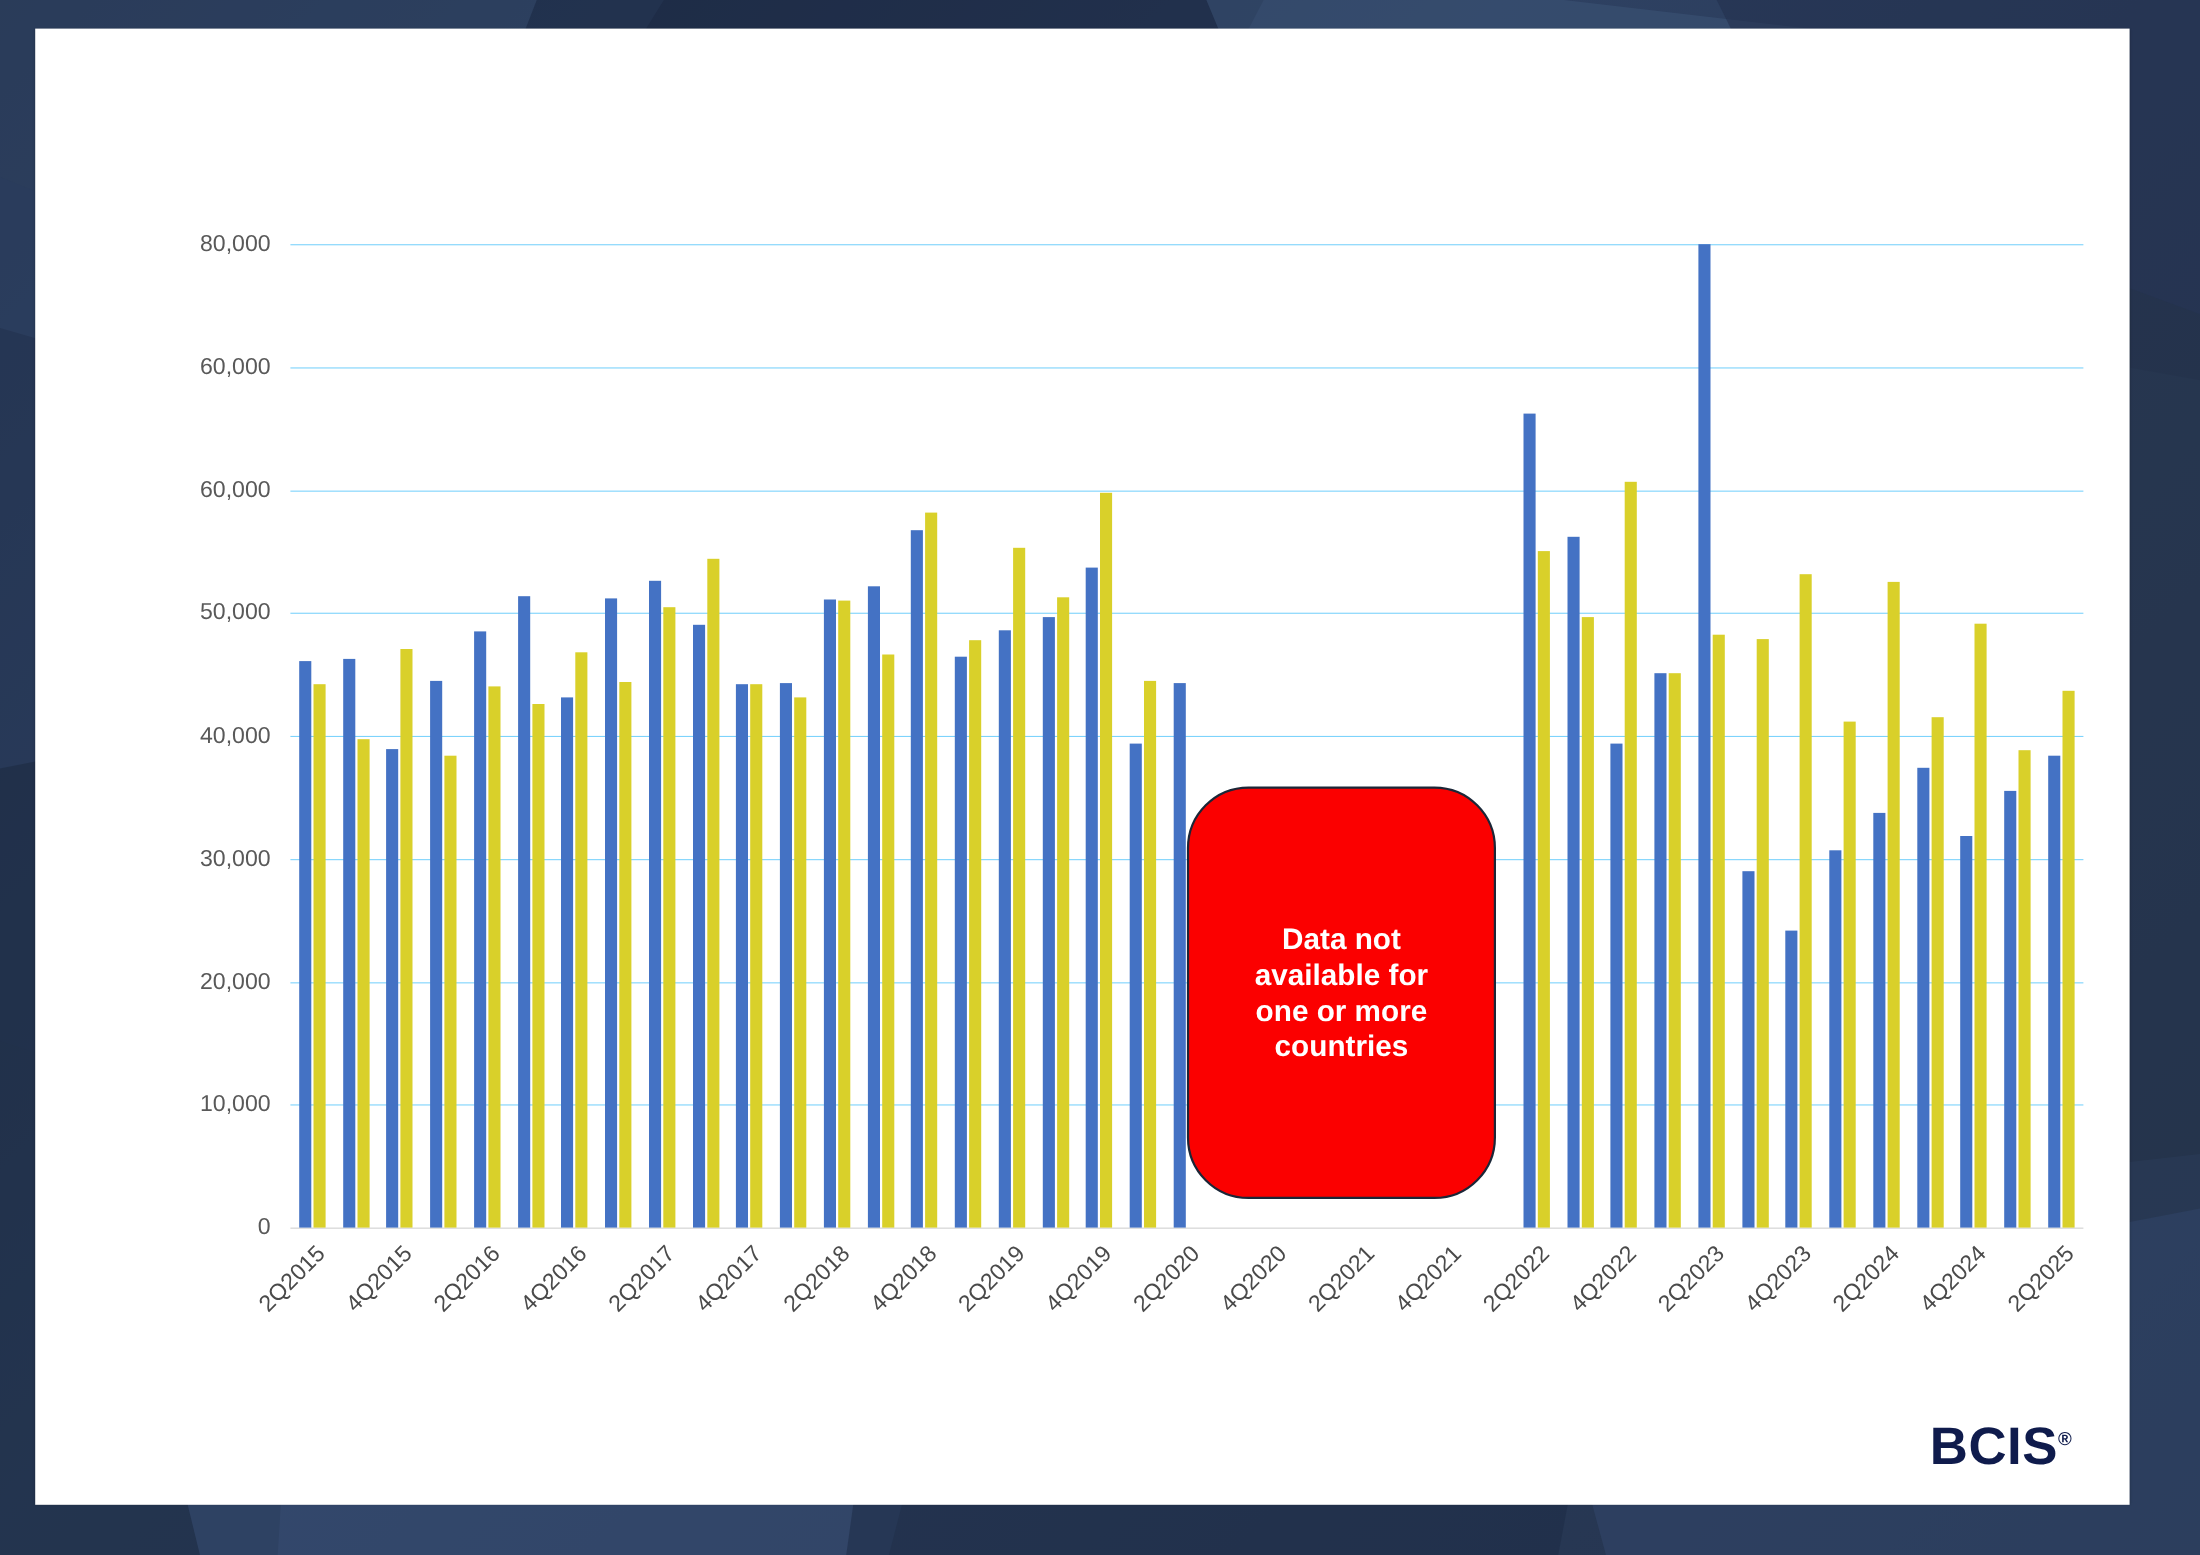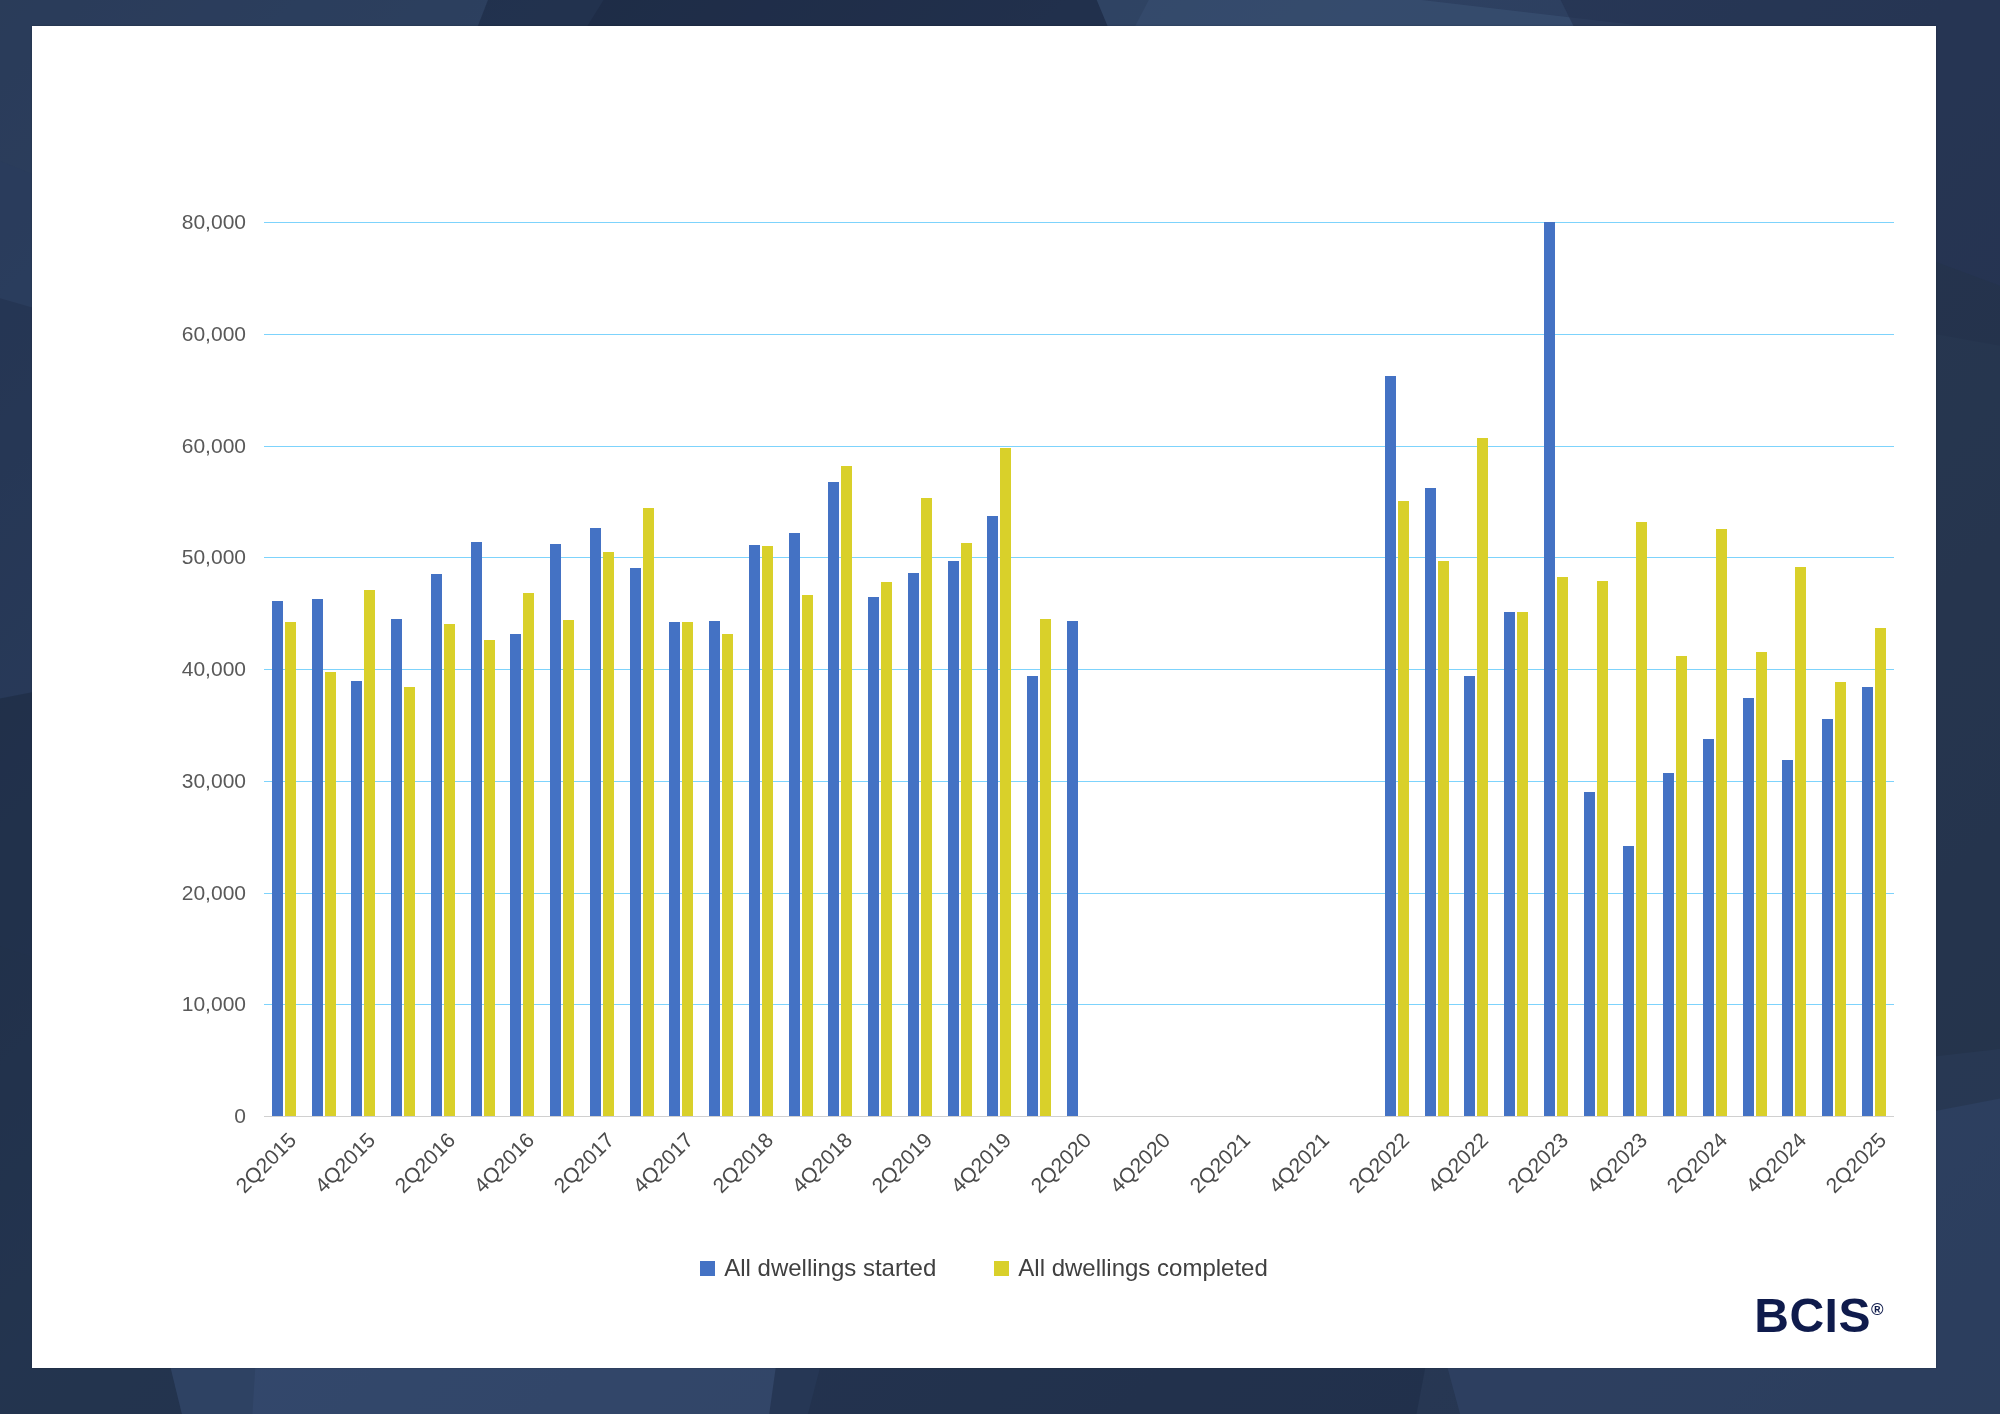--- a/index.html
+++ b/index.html
@@ -511,27 +511,23 @@
       <div class="xcell"></div>
       <div class="xcell">
         <span class="xlab">4Q2024</span>
       </div>
       <div class="xcell"></div>
       <div class="xcell">
         <span class="xlab">2Q2025</span>
       </div>
     </div>
 
-
-  <div id="legend">
-    <div class="legend-item">
-      <span class="swatch started"></span>
-      <span>All dwellings started</span>
-    </div>
-    <div class="legend-item">
-      <span class="swatch completed"></span>
-      <span>All dwellings completed</span>
-    </div>
+  <div id="no-data-callout">
+    <div id="no-data-text">Data not
+available for
+one or more
+countries</div>
   </div>
 
+
   <div id="brand-logo"><span>BCIS</span><sup>®</sup></div>
 
 </div>
 
 </body></html>

